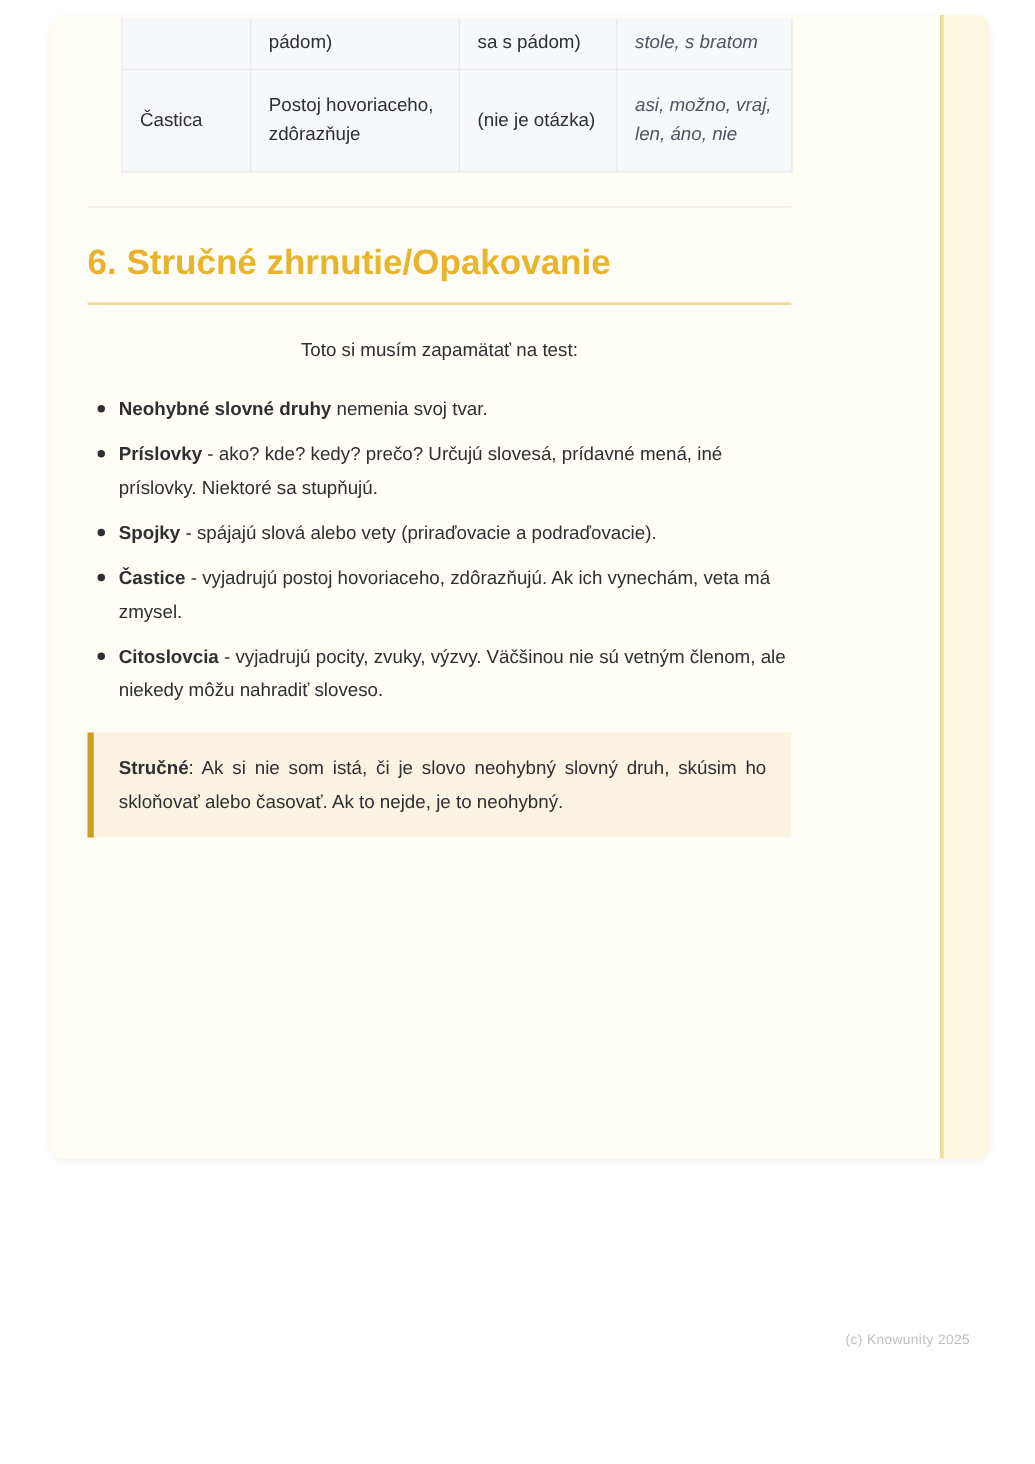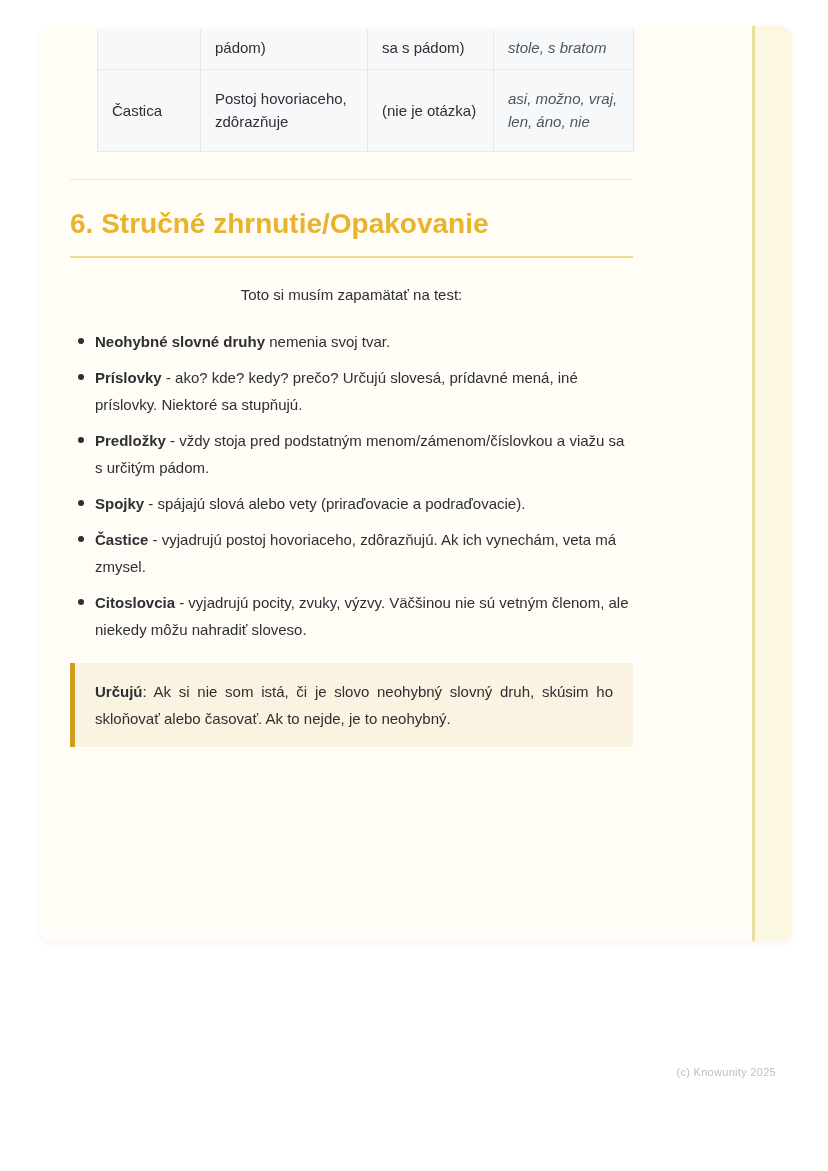--- a/index.html
+++ b/index.html
@@ -17,21 +17,21 @@
     --callout-border:#D09E1E;
     --footer-text:#BEBEBE;
   }
   html,body{margin:0;padding:0;}
   body{
     width:828px;height:1171px;position:relative;background:#FFFFFF;
     font-family:"Liberation Sans", sans-serif;color:var(--text);
     overflow:hidden;
   }
   .card{
-    position:absolute;left:40px;top:26px;width:752px;height:915px;
+    position:absolute;left:40px;top:12px;width:752px;height:915px;
     background:var(--card-bg);border-radius:12px;
     box-shadow:0 2px 6px rgba(0,0,0,0.05);
   }
   .stripe{
     position:absolute;top:0;right:0;width:40px;height:100%;
     background:var(--stripe-bg);border-left:3px solid var(--stripe-line);
     border-radius:0 12px 12px 0;box-sizing:border-box;
   }
   .content{position:absolute;left:30px;top:0;width:563px;}
   .table-wrap{margin:3px 0 0 27px;}
@@ -111,26 +111,25 @@
 
     <hr class="divider">
 
     <h2 class="heading">6. Stručné zhrnutie/Opakovanie</h2>
 
     <p class="intro">Toto si musím zapamätať na test:</p>
 
     <ul class="summary" id="summary-list">
         <li><span class="seg-b ">Neohybné slovné druhy</span><span class=""> nemenia svoj tvar.</span></li>
         <li><span class="seg-b ">Príslovky</span><span class=""> - </span><span class="seg-i">ako? kde? kedy? prečo?</span><span class=""> Určujú slovesá, prídavné mená, iné príslovky. Niektoré sa stupňujú.</span></li>
-        <li><span class="seg-b ">Predložky</span><span class=""> - vždy stoja pred podstatným menom/zámenom/číslovkou a viažu sa s určitým pádom.</span></li>
         <li><span class="seg-b ">Spojky</span><span class=""> - spájajú slová alebo vety (priraďovacie a podraďovacie).</span></li>
         <li><span class="seg-b ">Častice</span><span class=""> - vyjadrujú postoj hovoriaceho, zdôrazňujú. Ak ich vynechám, veta má zmysel.</span></li>
         <li><span class="seg-b ">Citoslovcia</span><span class=""> - vyjadrujú pocity, zvuky, výzvy. Väčšinou nie sú vetným členom, ale niekedy môžu nahradiť sloveso.</span></li>
       </ul>
 
     <div class="callout">
-      <p id="callout-text"><span class="seg-b ">Určujú</span><span class="">: Ak si nie som istá, či je slovo neohybný slovný druh, skúsim ho skloňovať alebo časovať. Ak to nejde, je to neohybný.</span></p>
+      <p id="callout-text"><span class="seg-b ">Stručné</span><span class="">: Ak si nie som istá, či je slovo neohybný slovný druh, skúsim ho skloňovať alebo časovať. Ak to nejde, je to neohybný.</span></p>
     </div>
 
   </div>
 </div>
 
 <div class="footer">(c) Knowunity 2025</div>
 
 </body></html>

